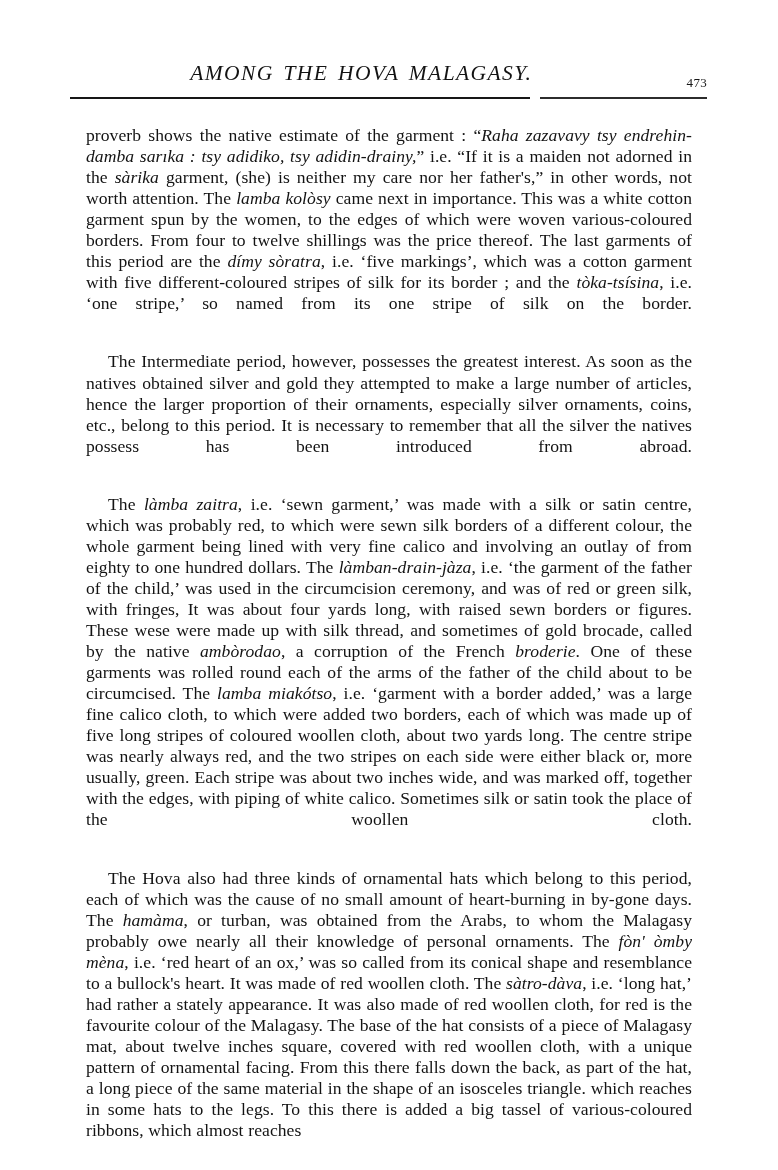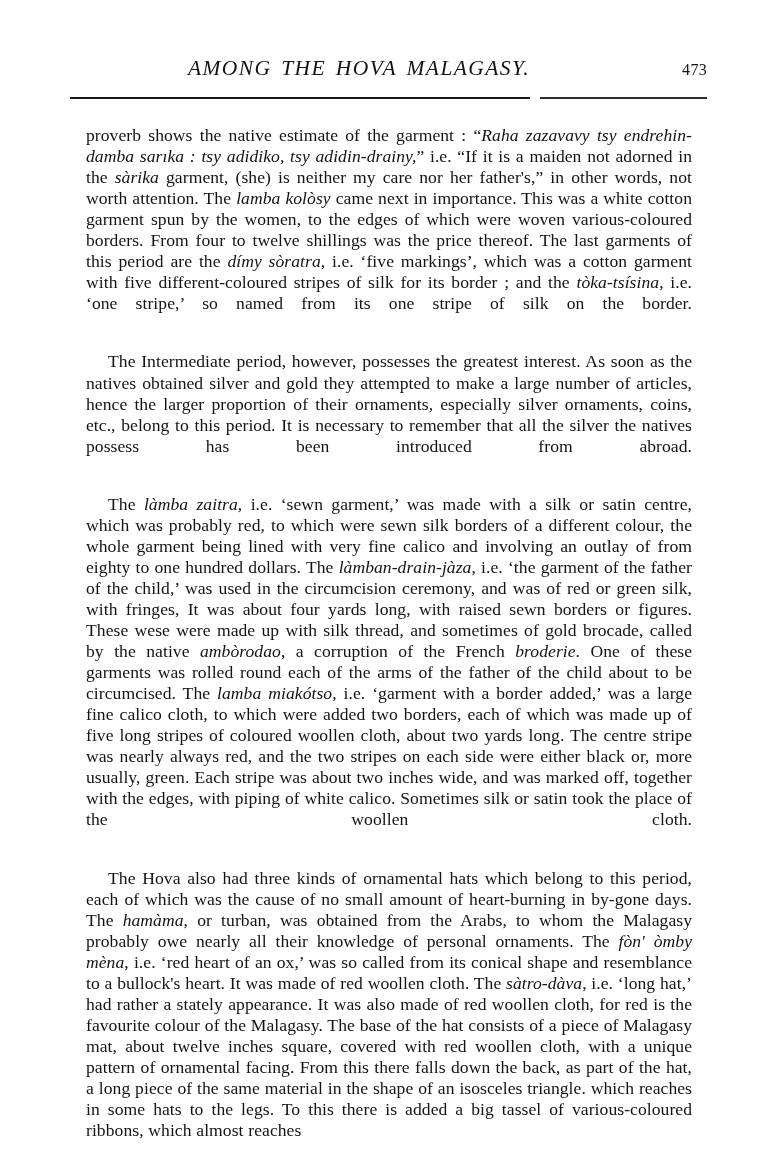--- a/index.html
+++ b/index.html
@@ -24,36 +24,36 @@
   }
 
   
   .running-head {
     position: absolute;
     left: 70px;
     top: 56px;
     width: 637px;
     height: 30px;
     display: flex;
-    align-items: flex-start;
+    align-items: flex-end;
   }
   .head-title {
     flex: 1 1 auto;
     text-align: center;
     font-style: italic;
     font-weight: 400;
     font-size: 21.5px;
     letter-spacing: 1.4px;
     word-spacing: 3px;
     padding-right: 34px;
     white-space: nowrap;
   }
   .folio {
     flex: 0 0 auto;
-    font-size: 16px;
+    font-size: 13px;
     letter-spacing: 0.3px;
     color: #161616;
     position: relative;
     top: 5px;
   }
 
   
   .head-rule {
     position: absolute;
     left: 70px;

